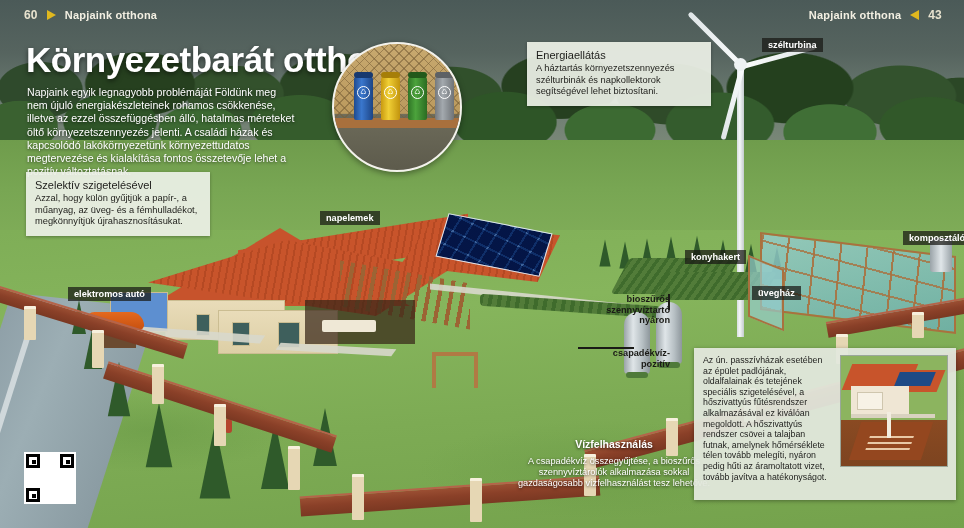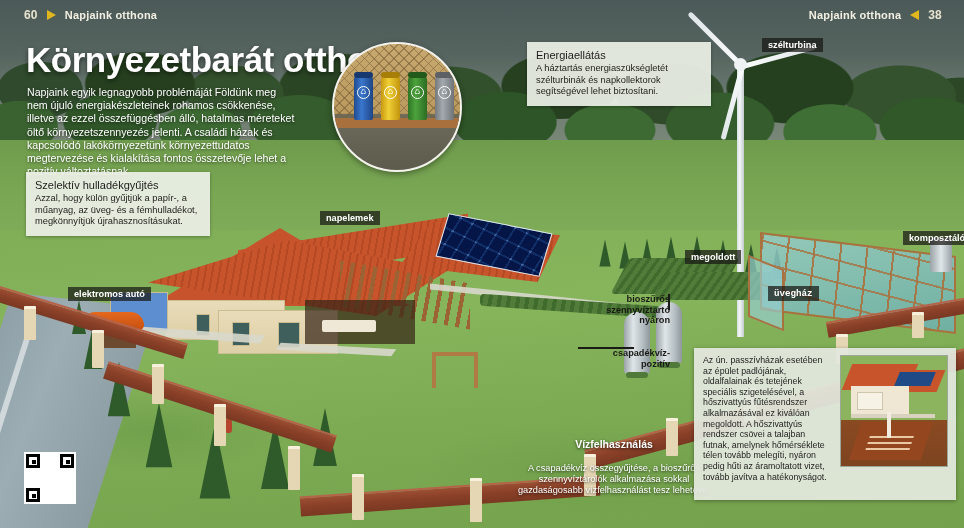--- a/index.html
+++ b/index.html
@@ -220,21 +220,21 @@
   #box-waste   { left:26px;  top:172px; width:184px; }
   #box-energy  { left:527px; top:42px;  width:184px; }
   #box-food    { left:768px; top:124px; width:188px; }
 
   
   #box-water {
     position:absolute; left:512px; top:438px; width:204px;
     text-align:center; color:#ffffff;
     text-shadow: 0 1px 3px rgba(0,0,0,.75);
   }
-  #box-water h3 { font-size:10.5px; font-weight:bold; margin-bottom:13px; }
+  #box-water h3 { font-size:10.5px; font-weight:bold; margin-bottom:6px; }
   #box-water p { font-size:9.2px; line-height:11.2px; }
 
   
   #panel-gas {
     position:absolute; left:694px; top:348px; width:262px; height:152px;
     background: rgba(226,232,221,.94);
     box-shadow: 0 1px 4px rgba(0,0,0,.35);
   }
   #panel-gas .panel-title {
     background:#1b1b17; color:#ffffff;
@@ -424,21 +424,21 @@
   <div class="post" style="left:912px;top:312px;height:26px;"></div>
 
   <div class="hdr hdr-left">
     <span class="pgnum">60</span>
     <span class="tri-r"></span>
     <span class="hdr-label">Napjaink otthona</span>
   </div>
   <div class="hdr hdr-right">
     <span class="hdr-label">Napjaink otthona</span>
     <span class="tri-l"></span>
-    <span class="pgnum">38</span>
+    <span class="pgnum">43</span>
   </div>
 
   <h1 class="title">Környezetbarát otthon</h1>
   <p class="intro">Napjaink egyik legnagyobb problémáját Földünk meg nem újuló energiakészleteinek rohamos csökkenése, illetve az ezzel összefüggésben álló, hatalmas méreteket öltő környezetszennyezés jelenti. A családi házak és kapcsolódó lakókörnyezetünk környezettudatos megtervezése és kialakítása fontos összetevője lehet a pozitív változtatásnak.</p>
 
   <div class="bincircle">
     <div class="mesh"></div>
     <div class="bin-shelf"></div>
     <div class="bin" style="left:20px;background:linear-gradient(90deg,#1f4b90,#3a77cd 40%,#1d4586);">
       <div class="lid" style="background:#17396f;"></div>
@@ -452,27 +452,27 @@
       <div class="lid" style="background:#23591b;"></div>
       <div class="sym">♺</div>
     </div>
     <div class="bin" style="left:101px;background:linear-gradient(90deg,#75797d,#a3a9ae 40%,#6f7377);">
       <div class="lid" style="background:#5d6165;"></div>
       <div class="sym">♺</div>
     </div>
   </div>
 
   <div class="box" id="box-waste">
-    <h3>Szelektív hulladékgyűjtés</h3>
+    <h3>Szelektív szigetelésével</h3>
     <p>Azzal, hogy külön gyűjtjük a papír-, a műanyag, az üveg- és a fémhulladékot, megkönnyítjük újrahasznosításukat.</p>
   </div>
 
   <div class="box" id="box-energy">
     <h3>Energiaellátás</h3>
-    <p>A háztartás energiaszükségletét szélturbinák és napkollektorok segítségével lehet biztosítani.</p>
+    <p>A háztartás környezetszennyezés szélturbinák és napkollektorok segítségével lehet biztosítani.</p>
   </div>
 
 
   <div id="box-water">
     <h3>Vízfelhasználás</h3>
     <p>A csapadékvíz összegyűjtése, a bioszűrős szennyvíztárolók alkalmazása sokkal gazdaságosabb vízfelhasználást tesz lehetővé.</p>
   </div>
 
   <div id="panel-gas">
     <div class="panel-body">
@@ -487,23 +487,23 @@
         <div class="pi-pit"></div>
         <div class="pi-coil"></div>
         <div class="pi-pipe"></div>
       </div>
     </div>
   </div>
 
   <div class="tag" style="left:762px;top:38px;">szélturbina</div>
   <div class="tag" style="left:320px;top:211px;">napelemek</div>
   <div class="tag" style="left:68px;top:287px;">elektromos autó</div>
-  <div class="tag" style="left:685px;top:250px;">megoldott</div>
+  <div class="tag" style="left:685px;top:250px;">konyhakert</div>
   <div class="tag" style="left:903px;top:231px;">komposztáló</div>
-  <div class="tag" style="left:768px;top:286px;font-family:Liberation Mono, monospace;">üvegház</div>
+  <div class="tag" style="left:752px;top:286px;">üvegház</div>
 
   <div class="plabel" style="left:598px;top:294px;width:72px;">
     <div>bioszűrős</div>
     <div>szennyvíztartó</div>
     <div>nyáron</div>
   </div>
   <div class="leader" style="left:668px;top:294px;width:1.5px;height:16px;"></div>
 
   <div class="plabel" style="left:566px;top:348px;width:60px;margin-left:44px;">
     <div>csapadékvíz-</div>

